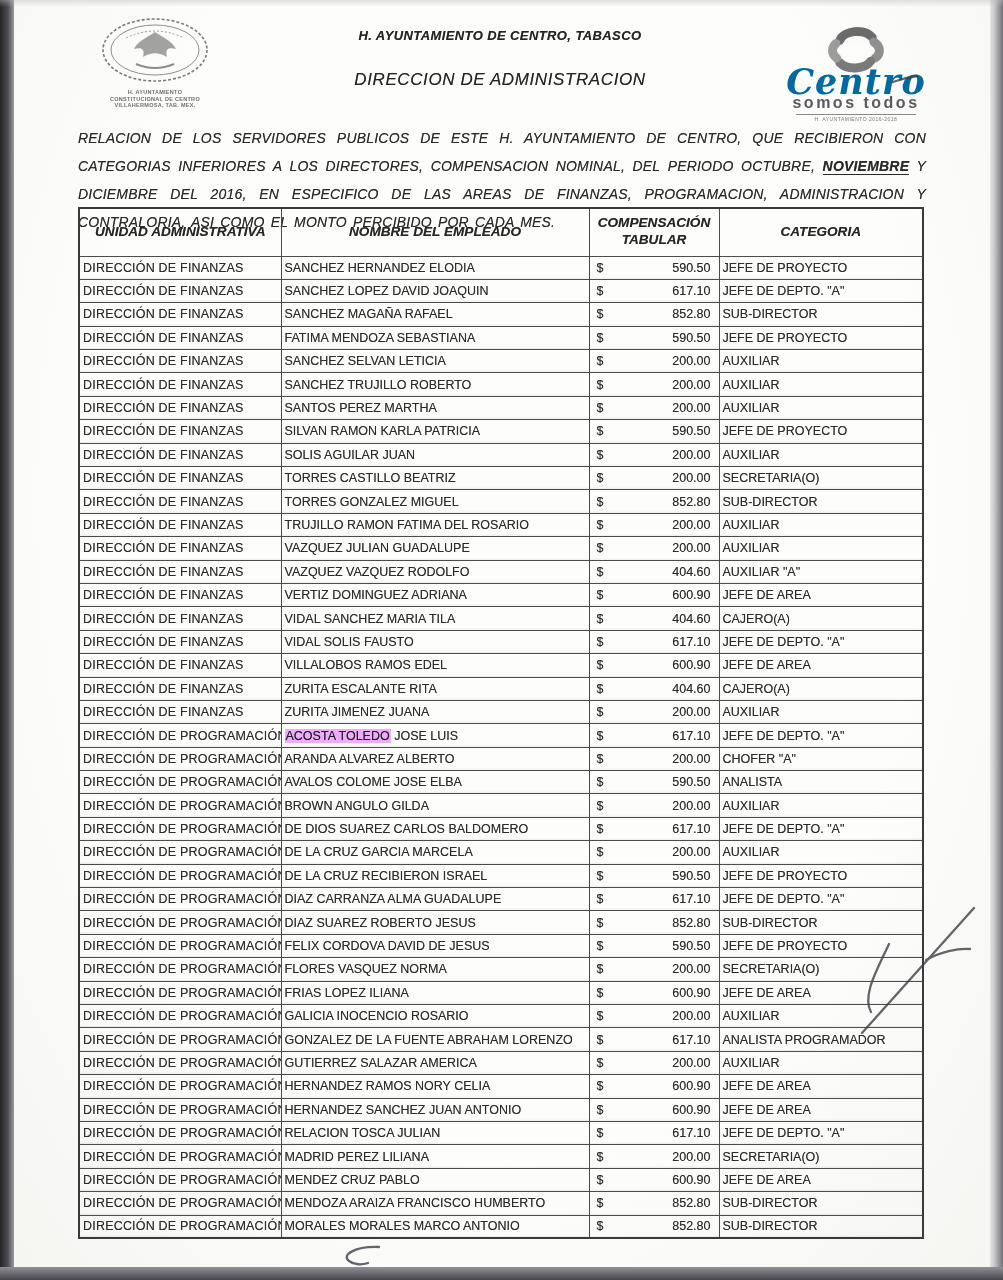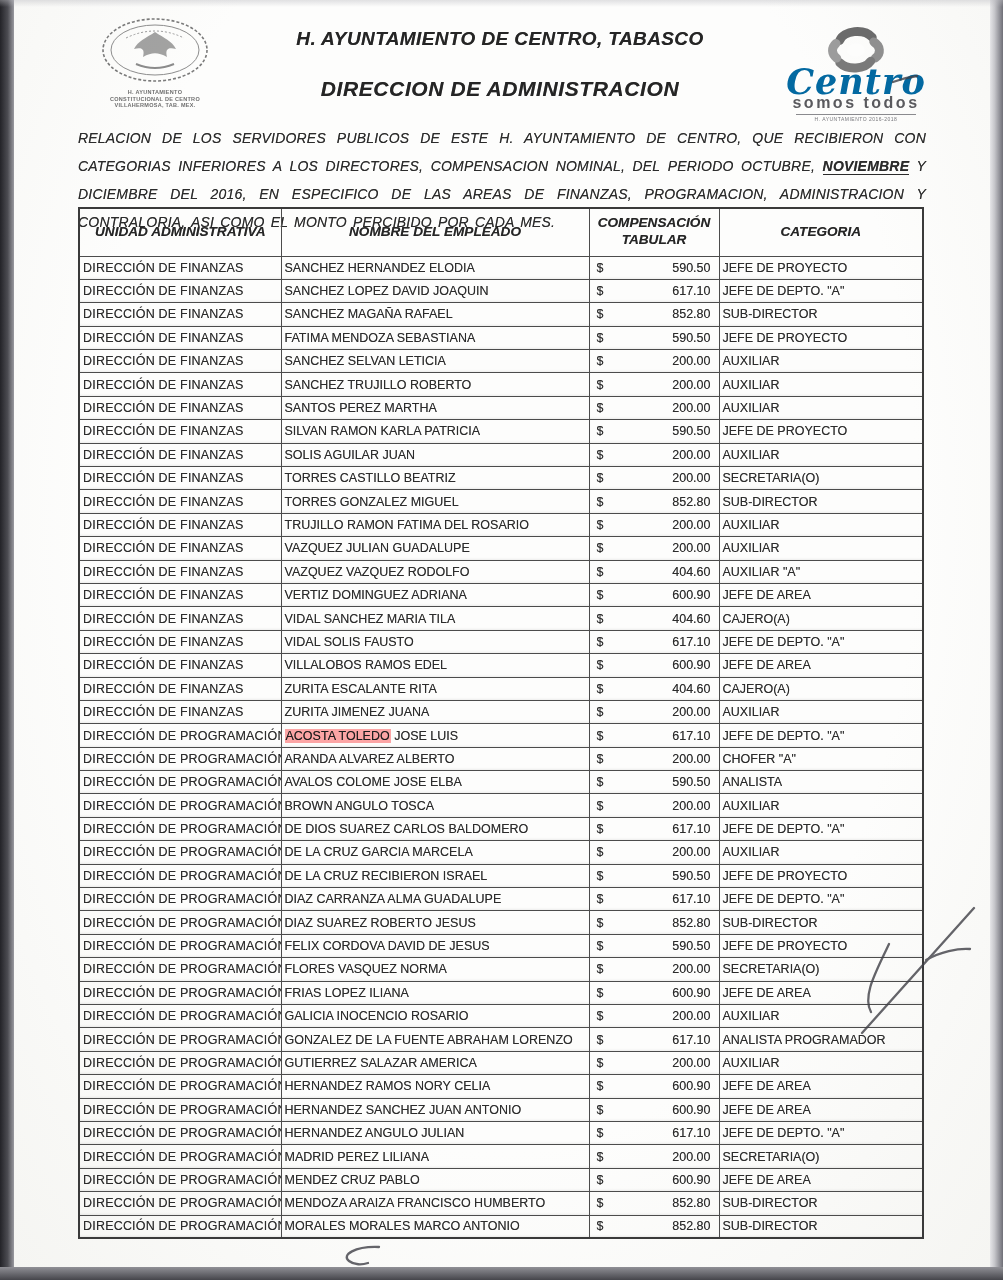--- a/index.html
+++ b/index.html
@@ -27,23 +27,23 @@
     background:linear-gradient(#bdbdc2,rgba(255,255,255,0));opacity:.45;}
 
   .content{position:absolute;inset:0;z-index:2;color:#2e2e2e;}
 
   
   .seal{position:absolute;left:84px;top:16px;width:142px;text-align:center;}
   .seal svg{display:block;margin:0 auto;}
   .seal-caption{margin-top:1px;font-size:6px;line-height:7px;color:#6e6e6e;
     letter-spacing:.3px;font-weight:bold;transform:scale(.92);}
   .titles{position:absolute;left:240px;top:28px;width:520px;text-align:center;}
-  .title1{font-size:19px;font-weight:bold;font-style:italic;letter-spacing:.4px;
+  .title1{font-size:13px;font-weight:bold;font-style:italic;letter-spacing:.4px;
     color:#252525;text-shadow:0 0 .5px rgba(0,0,0,.5);}
-  .title2{margin-top:27px;font-size:21px;font-weight:bold;font-style:italic;
+  .title2{margin-top:27px;font-size:17px;font-weight:normal;font-style:italic;
     letter-spacing:.6px;color:#252525;text-shadow:0 0 .5px rgba(0,0,0,.5);}
   .centro{position:absolute;left:772px;top:24px;width:168px;text-align:center;}
   .centro svg{display:block;margin:0 auto;}
   .centro-word{font-family:"DejaVu Serif", serif;font-style:italic;font-weight:bold;
     font-size:35px;line-height:24px;color:#0369a1;margin-top:-6px;letter-spacing:1px;}
   .centro-tag{font-size:16px;letter-spacing:2.5px;color:#5a5a5e;font-weight:bold;margin-top:0;}
   .centro-sub{font-size:5px;color:#77777c;border-top:1.5px solid #8a8a8e;width:120px;
     margin:2px auto 0;padding-top:1px;letter-spacing:.5px;filter:blur(.3px);}
 
   
@@ -66,21 +66,21 @@
     text-shadow:0 0 .4px rgba(0,0,0,.45);}
   table{border:2px solid #3a3a3a;padding-left:16px;}
   thead tr{height:48px;}
   th{font-style:italic;font-size:13.6px;font-weight:bold;text-align:center;
      white-space:normal;line-height:1.25;color:#262626;}
   tbody tr{height:23.4px;}
   tbody td{box-shadow:inset 0 -2px 3px -2px rgba(0,0,0,.14);}
   td.unit{letter-spacing:.2px;}
   td.amt{padding:0;}
   .amtrow{display:flex;justify-content:space-between;padding:0 8px 0 7px;}
-  .hl{background:#fca5a5;color:#1c1c1c;padding:0 1px;}
+  .hl{background:#f0abfc;color:#1c1c1c;padding:0 1px;}
 
   
   .pen{position:absolute;inset:0;z-index:4;pointer-events:none;}
 </style>
 </head>
 <body>
 
 <div class="page">
   <div class="paper"></div>
 
@@ -387,21 +387,21 @@
             <td class="amt">
               <div class="amtrow">
                 <span class="cur">$</span>
                 <span class="val">590.50</span>
               </div>
             </td>
             <td class="cat">ANALISTA</td>
           </tr>
           <tr>
             <td class="unit">DIRECCIÓN DE PROGRAMACIÓN</td>
-            <td class="name">BROWN ANGULO TOSCA</td>
+            <td class="name">BROWN ANGULO GILDA</td>
             <td class="amt">
               <div class="amtrow">
                 <span class="cur">$</span>
                 <span class="val">200.00</span>
               </div>
             </td>
             <td class="cat">AUXILIAR</td>
           </tr>
           <tr>
             <td class="unit">DIRECCIÓN DE PROGRAMACIÓN</td>
@@ -541,21 +541,21 @@
             <td class="amt">
               <div class="amtrow">
                 <span class="cur">$</span>
                 <span class="val">600.90</span>
               </div>
             </td>
             <td class="cat">JEFE DE AREA</td>
           </tr>
           <tr>
             <td class="unit">DIRECCIÓN DE PROGRAMACIÓN</td>
-            <td class="name">HERNANDEZ ANGULO JULIAN</td>
+            <td class="name">RELACION TOSCA JULIAN</td>
             <td class="amt">
               <div class="amtrow">
                 <span class="cur">$</span>
                 <span class="val">617.10</span>
               </div>
             </td>
             <td class="cat">JEFE DE DEPTO. "A"</td>
           </tr>
           <tr>
             <td class="unit">DIRECCIÓN DE PROGRAMACIÓN</td>

